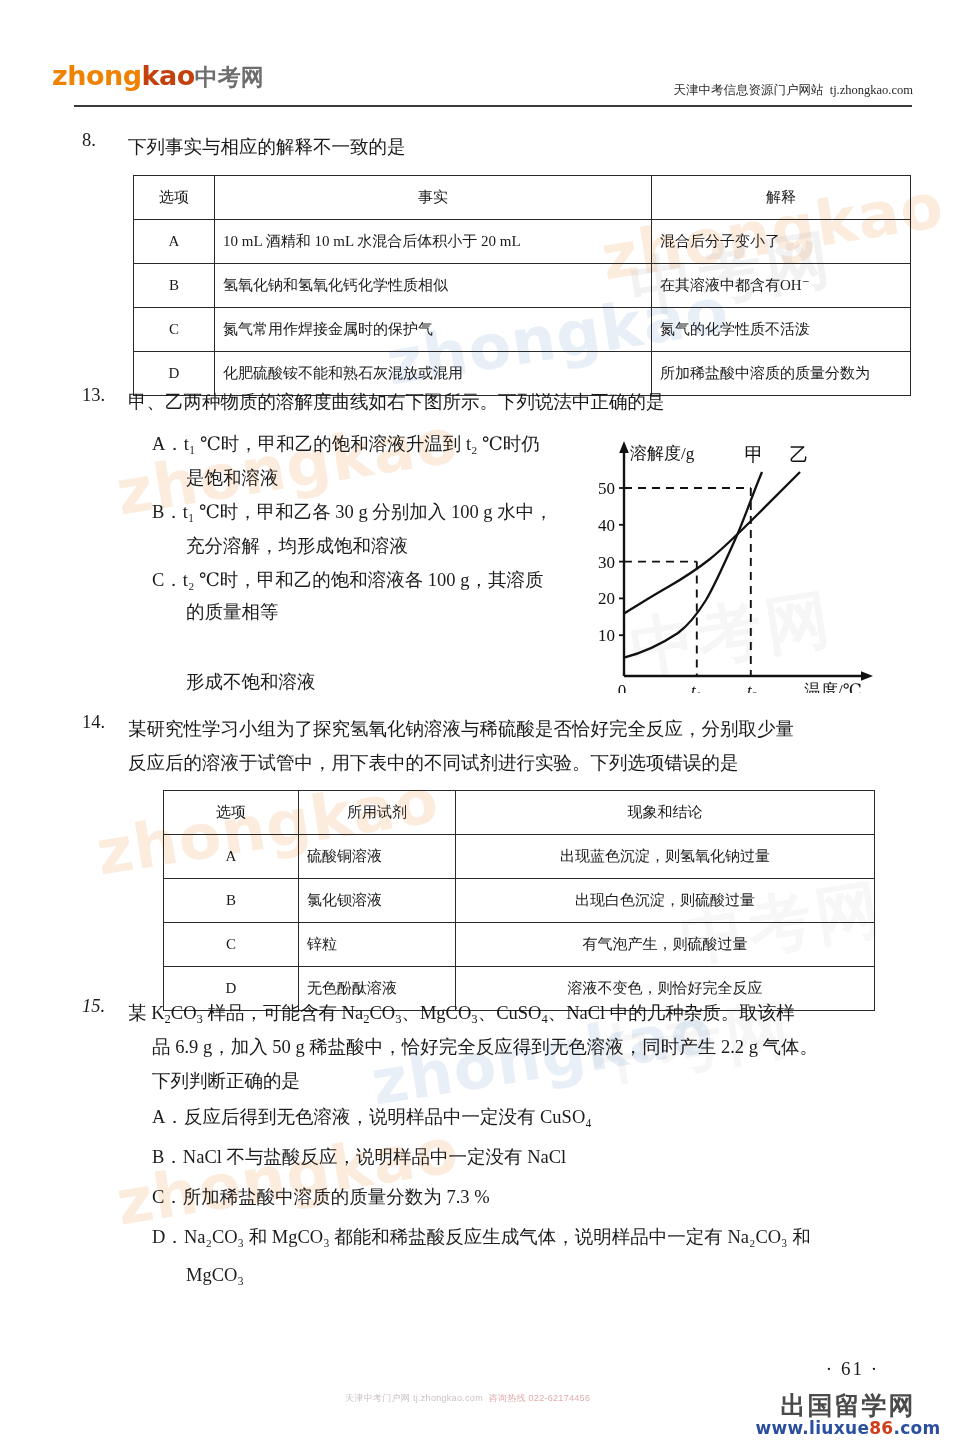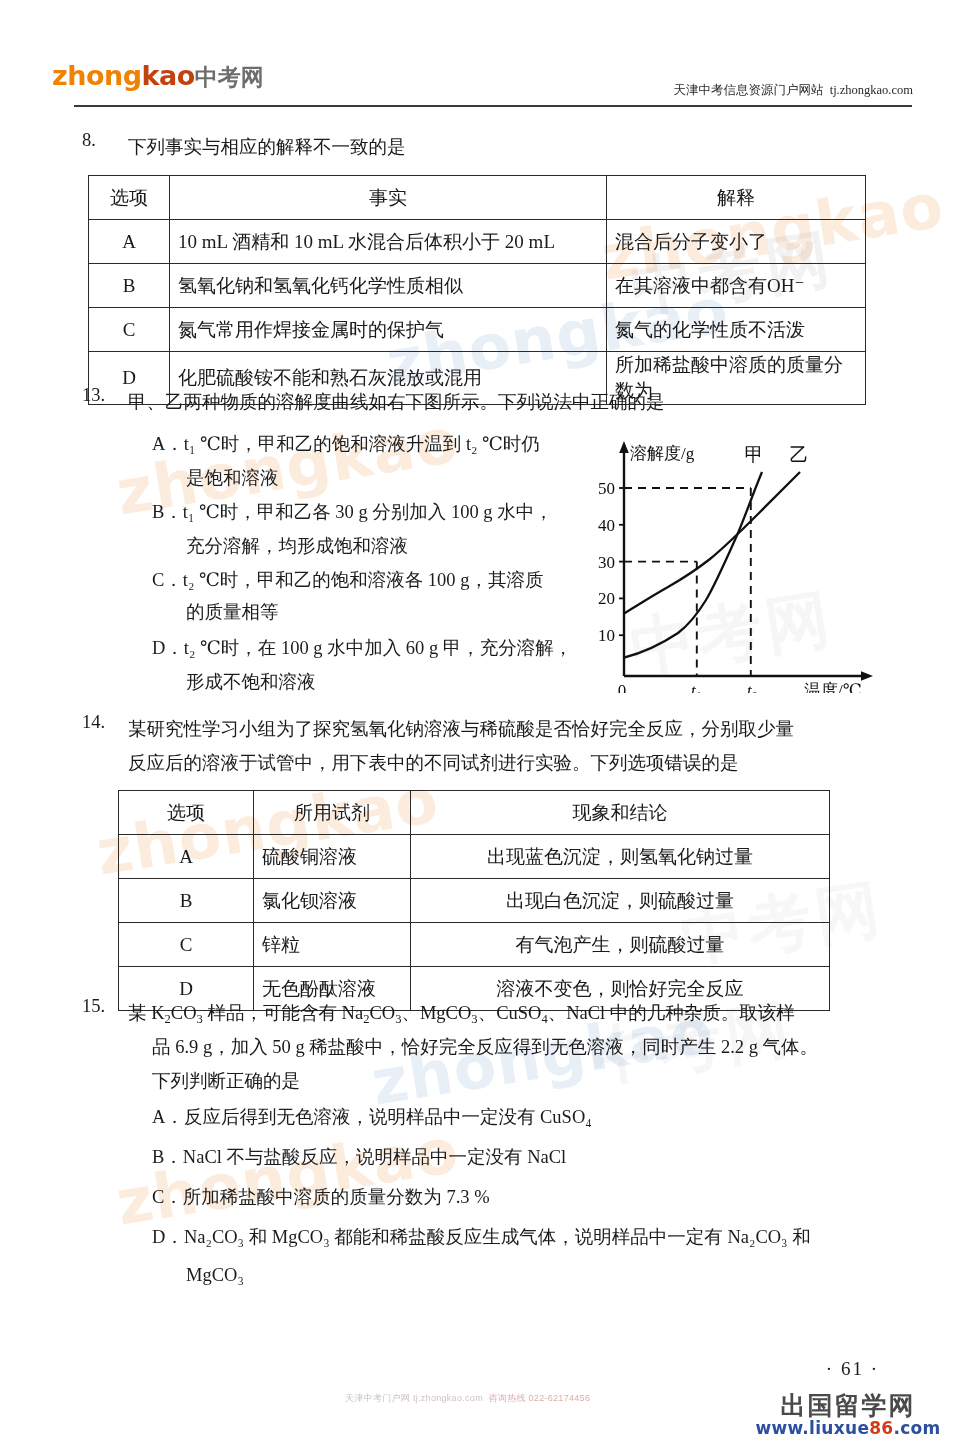--- a/index.html
+++ b/index.html
@@ -36,21 +36,21 @@
   .opt{position:absolute;z-index:2;font-size:18.5px;line-height:34px;}
   sub{font-size:0.68em;vertical-align:-0.28em;}
   .dotted{position:relative;}
   .dotted::after{content:"· · ·";position:absolute;left:0;right:0;bottom:-11px;
                  text-align:center;font-size:15px;letter-spacing:4px;color:#1a1a1a;}
   .dotted2::after{content:"· ·";position:absolute;left:0;right:0;bottom:-11px;
                  text-align:center;font-size:15px;letter-spacing:4px;color:#1a1a1a;}
 
   
   table.exam{position:absolute;z-index:2;border-collapse:collapse;
-             font-size:19px;background:transparent;}
+             font-size:15px;background:transparent;margin-left:45px;}
   table.exam td{border:1.3px solid #2a2a2a;padding:0 8px;height:43px;
                 vertical-align:middle;color:#1a1a1a;}
   table.exam td.c{text-align:center;}
   table.exam td.l{text-align:left;}
 
   
   .chart{position:absolute;z-index:2;}
   .chart text{font-family:"Liberation Serif","DejaVu Serif",serif;fill:#101010;}
 
   
@@ -131,21 +131,20 @@
 
   <div class="num" style="left:82px;top:385px;">13.</div>
   <div class="q" style="left:128px;top:385px;">甲、乙两种物质的溶解度曲线如右下图所示。下列说法中正确的是</div>
 
   <div class="opt" style="left:152px;top:427px;">A．t₁ ℃时，甲和乙的饱和溶液升温到 t₂ ℃时仍</div>
   <div class="opt" style="left:186px;top:461px;">是饱和溶液</div>
   <div class="opt" style="left:152px;top:495px;">B．t₁ ℃时，甲和乙各 30 g 分别加入 100 g 水中，</div>
   <div class="opt" style="left:186px;top:529px;">充分溶解，均形成饱和溶液</div>
   <div class="opt" style="left:152px;top:563px;">C．t₂ ℃时，甲和乙的饱和溶液各 100 g，其溶质</div>
   <div class="opt" style="left:186px;top:597px;font-family:Liberation Mono, monospace;">的质量相等</div>
-  <div class="opt" style="left:152px;top:631px;">D．t₂ ℃时，在 100 g 水中加入 60 g 甲，充分溶解，</div>
   <div class="opt" style="left:186px;top:665px;">形成不饱和溶液</div>
 
   <div class="chart" style="left:586px;top:428px;width:305px;height:265px;">
     <svg width="305" height="265" viewBox="0 0 305 265">
 
       <g>
         <line x1="38" y1="248" x2="38" y2="22" stroke="#111" stroke-width="2.4"></line>
         <polygon points="38,13 33.2,25 42.8,25" fill="#111"></polygon>
         <line x1="38" y1="248" x2="278" y2="248" stroke="#111" stroke-width="2.4"></line>
         <polygon points="287,248 275,243.2 275,252.8" fill="#111"></polygon>
@@ -216,21 +215,21 @@
       <td class="c">有气泡产生，则硫酸过量</td>
     </tr>
     <tr>
       <td class="c">D</td>
       <td class="l">无色酚酞溶液</td>
       <td class="c">溶液不变色，则恰好完全反应</td>
     </tr>
   </tbody>
     </table>
 
-  <div class="num" style="left:82px;top:996px;">15.</div>
+  <div class="num" style="left:82px;top:996px;font-style:italic;">15.</div>
   <div class="q" style="left:128px;top:996px;"><span>某 K</span><sub>2</sub><span>CO</span><sub>3</sub><span> 样品，可能含有 Na</span><sub>2</sub><span>CO</span><sub>3</sub><span>、MgCO</span><sub>3</sub><span>、CuSO</span><sub>4</sub><span>、NaCl 中的几种杂质。取该样</span></div>
   <div class="q" style="left:152px;top:1030px;">品 6.9 g，加入 50 g 稀盐酸中，恰好完全反应得到无色溶液，同时产生 2.2 g 气体。</div>
   <div class="q" style="left:152px;top:1064px;">下列判断正确的是</div>
 
   <div class="opt" style="left:152px;top:1140px;"><span>B．</span><span>NaCl 不与盐酸反应，说明样品中一定没有 NaCl</span></div>
   <div class="opt" style="left:152px;top:1100px;"><span>A．</span><span>反应后得到无色溶液，说明样品中一定没有 CuSO₄</span></div>
   <div class="opt" style="left:152px;top:1180px;"><span>C．</span><span>所加稀盐酸中溶质的质量分数为 7.3 %</span></div>
   <div class="opt" style="left:152px;top:1220px;"><span>D．</span><span>Na₂CO₃ 和 MgCO₃ 都能和稀盐酸反应生成气体，说明样品中一定有 Na₂CO₃ 和</span></div>
   <div class="opt" style="left:186px;top:1258px;">MgCO₃</div>
 

